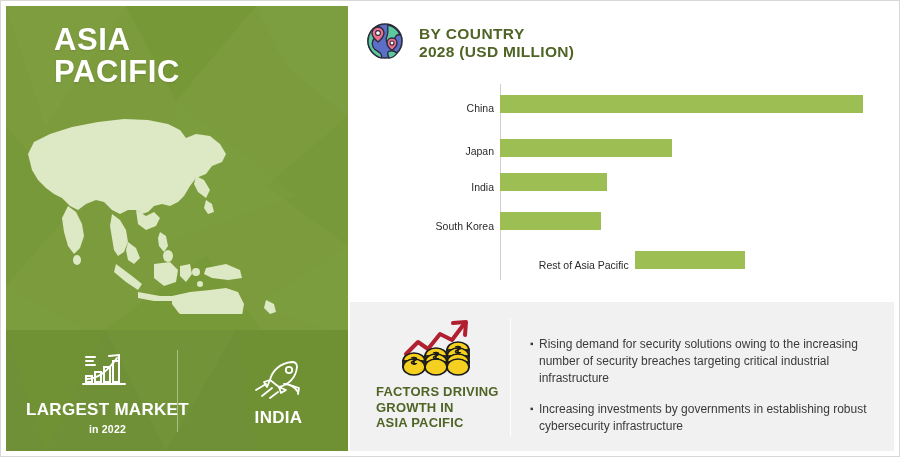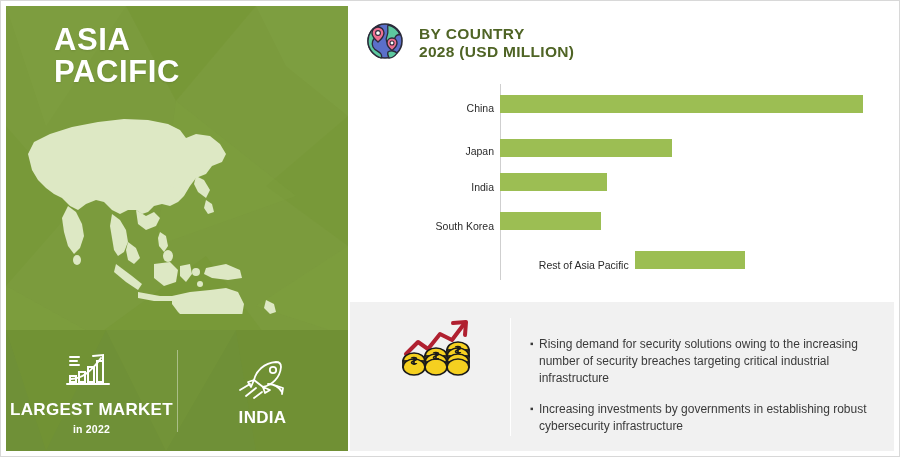--- a/index.html
+++ b/index.html
@@ -58,21 +58,21 @@
 
   .stats-band {
     position: absolute;
     left: 0; bottom: 0;
     width: 342px; height: 121px;
     background: #6f9037;
     overflow: hidden;
   }
   .stats-inner {
     position: absolute;
-    left: 0; top: 0; width: 100%; height: 100%;
+    left: 16px; top: 0; width: 100%; height: 100%;
     display: flex;
     align-items: center;
   }
   .stat-cell {
     flex: 1 1 50%;
     display: flex;
     flex-direction: column;
     align-items: center;
     justify-content: center;
     color: #ffffff;
@@ -429,20 +429,23 @@
               <ellipse cx="16" cy="51" rx="11" ry="8"></ellipse>
             </g>
           </g>
           <g fill="none" stroke="#1a1a1a" stroke-width="1.6">
             <path d="M60,30 L60,38 M57.5,31.5 C57.5,30.3 62.5,30.3 62.5,32 C62.5,33.8 57.5,33.8 57.5,35.5 C57.5,37.2 62.5,37.2 62.5,36"></path>
             <path d="M38,36 L38,44 M35.5,37.5 C35.5,36.3 40.5,36.3 40.5,38 C40.5,39.8 35.5,39.8 35.5,41.5 C35.5,43.2 40.5,43.2 40.5,42"></path>
             <path d="M16,41 L16,49 M13.5,42.5 C13.5,41.3 18.5,41.3 18.5,43 C18.5,44.8 13.5,44.8 13.5,46.5 C13.5,48.2 18.5,48.2 18.5,47"></path>
           </g>
         </svg>
       </span>
+      <div class="factors-label">FACTORS DRIVING
+GROWTH IN
+ASIA PACIFIC</div>
     </div>
 
     <div class="factors-divider"></div>
 
     <div class="bullets" id="bullets">
         <div class="bullet">
           <span class="bullet-marker">▪</span>
           <span class="bullet-text">Rising demand for security solutions owing to the increasing number of security breaches targeting critical industrial infrastructure</span>
         </div>
         <div class="bullet">

